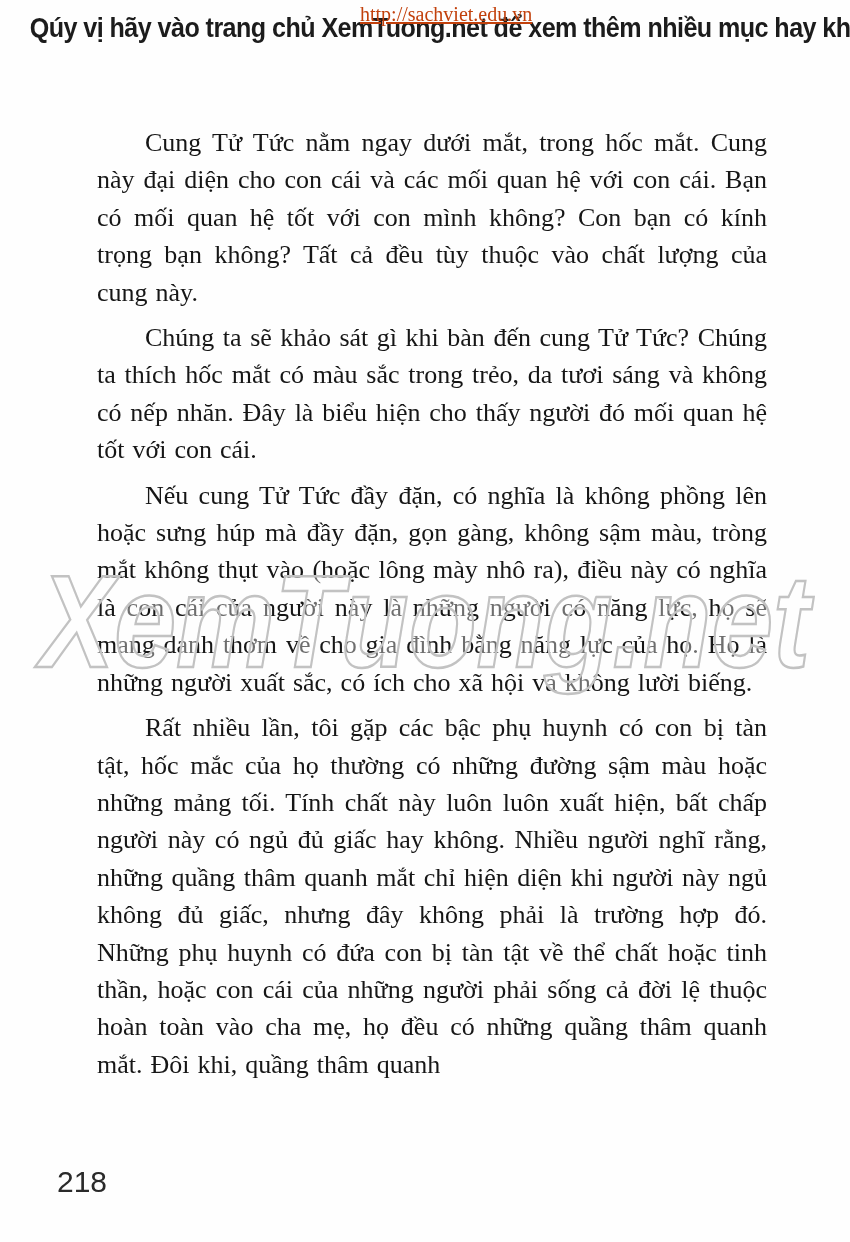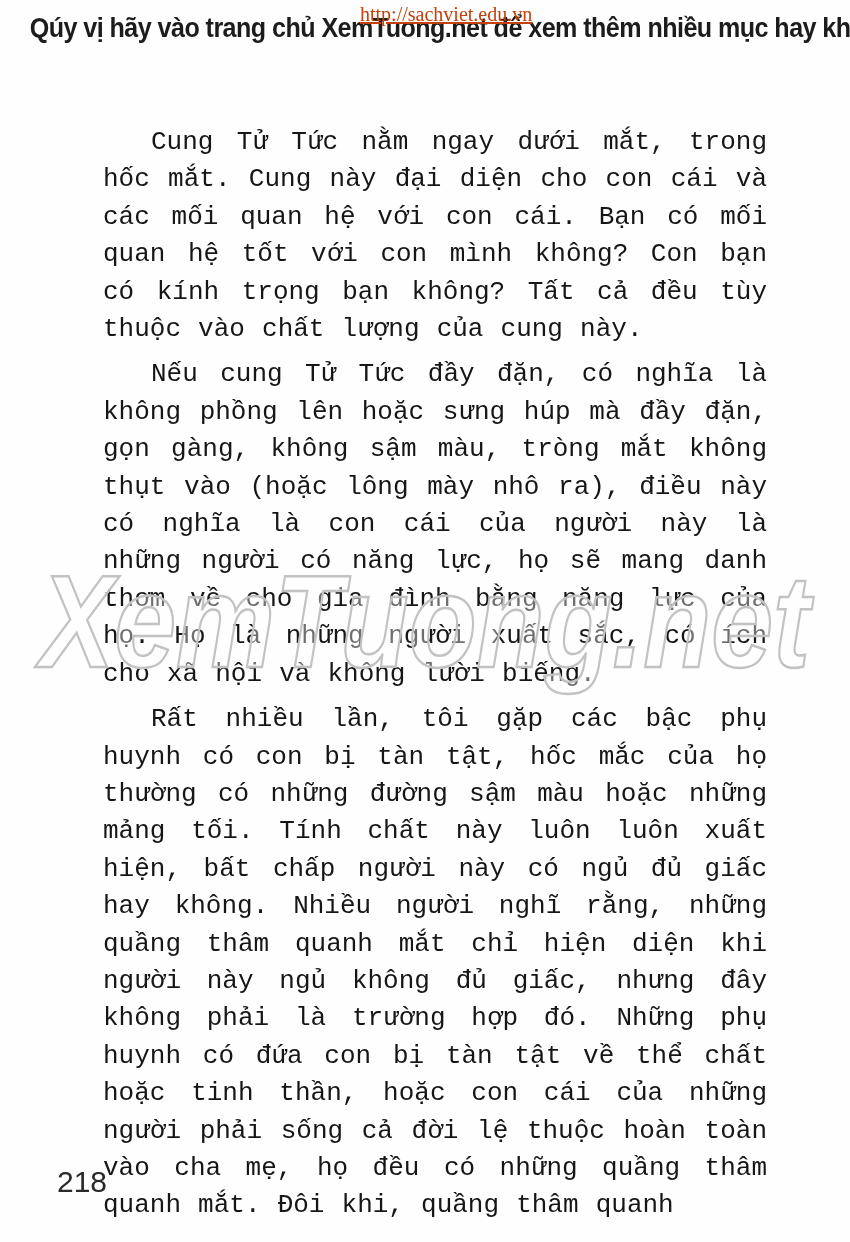--- a/index.html
+++ b/index.html
@@ -42,24 +42,23 @@
     left: 85px;
     top: 124px;
     width: 682px;
     font-size: 26px;
     line-height: 37.4px;
     text-align: justify;
     color: #161616;
     z-index: 2;
   }
   .content p {
-    margin: 0 0 8px 18px;
+    margin: 0 0 8px 12px;
     text-indent: 48px;
     word-spacing: 1.5px;
-    font-family: Liberation Mono, monospace;
   }
   .watermark-svg {
     position: absolute;
     left: 0;
     top: 540px;
     width: 850px;
     height: 185px;
     z-index: 3;
     pointer-events: none;
   }
@@ -77,20 +76,21 @@
 <body>
 
 <div class="page">
 
   <div class="header-notice">Qúy vị hãy vào trang chủ XemTuong.net để xem thêm nhiều mục hay khác</div>
 
   <span class="red-url">http://sachviet.edu.vn</span>
 
   <div class="content">
     <p>Cung Tử Tức nằm ngay dưới mắt, trong hốc mắt. Cung này đại diện cho con cái và các mối quan hệ với con cái. Bạn có mối quan hệ tốt với con mình không? Con bạn có kính trọng bạn không? Tất cả đều tùy thuộc vào chất lượng của cung này.</p>
+    <p>Chúng ta sẽ khảo sát gì khi bàn đến cung Tử Tức? Chúng ta thích hốc mắt có màu sắc trong trẻo, da tươi sáng và không có nếp nhăn. Đây là biểu hiện cho thấy người đó mối quan hệ tốt với con cái.</p>
     <p>Nếu cung Tử Tức đầy đặn, có nghĩa là không phồng lên hoặc sưng húp mà đầy đặn, gọn gàng, không sậm màu, tròng mắt không thụt vào (hoặc lông mày nhô ra), điều này có nghĩa là con cái của người này là những người có năng lực, họ sẽ mang danh thơm về cho gia đình bằng năng lực của họ. Họ là những người xuất sắc, có ích cho xã hội và không lười biếng.</p>
     <p>Rất nhiều lần, tôi gặp các bậc phụ huynh có con bị tàn tật, hốc mắc của họ thường có những đường sậm màu hoặc những mảng tối. Tính chất này luôn luôn xuất hiện, bất chấp người này có ngủ đủ giấc hay không. Nhiều người nghĩ rằng, những quầng thâm quanh mắt chỉ hiện diện khi người này ngủ không đủ giấc, nhưng đây không phải là trường hợp đó. Những phụ huynh có đứa con bị tàn tật về thể chất hoặc tinh thần, hoặc con cái của những người phải sống cả đời lệ thuộc hoàn toàn vào cha mẹ, họ đều có những quầng thâm quanh mắt. Đôi khi, quầng thâm quanh</p>
   </div>
 
   <svg class="watermark-svg" viewBox="0 0 850 185" xmlns="http://www.w3.org/2000/svg">
     <text x="425" y="127" text-anchor="middle" textLength="770" lengthAdjust="spacingAndGlyphs" font-family="Liberation Sans, sans-serif" font-size="132" font-style="italic" font-weight="bold" fill="rgba(255,255,255,0.38)" stroke="#c2c2c2" stroke-width="2.5">XemTuong.net</text>
   </svg>
 
   <div class="page-number">218</div>
 

